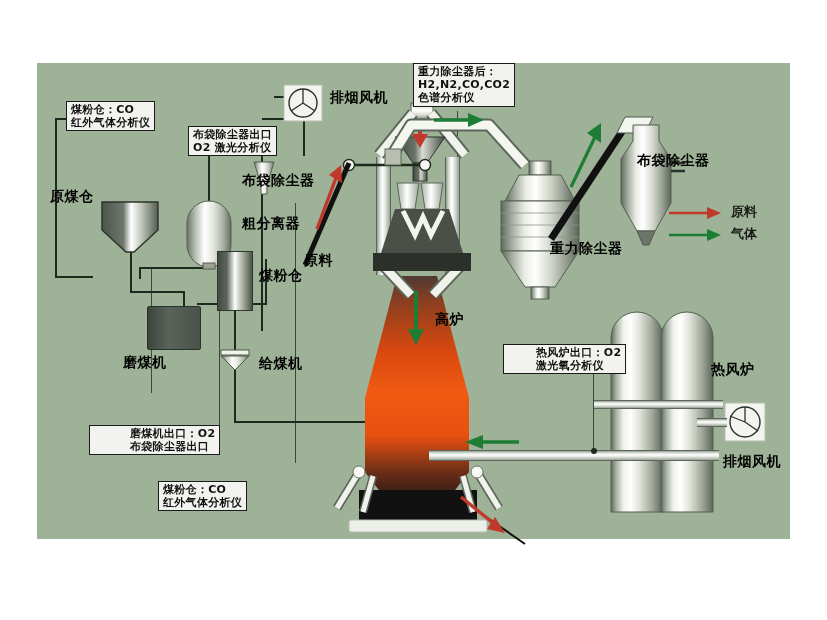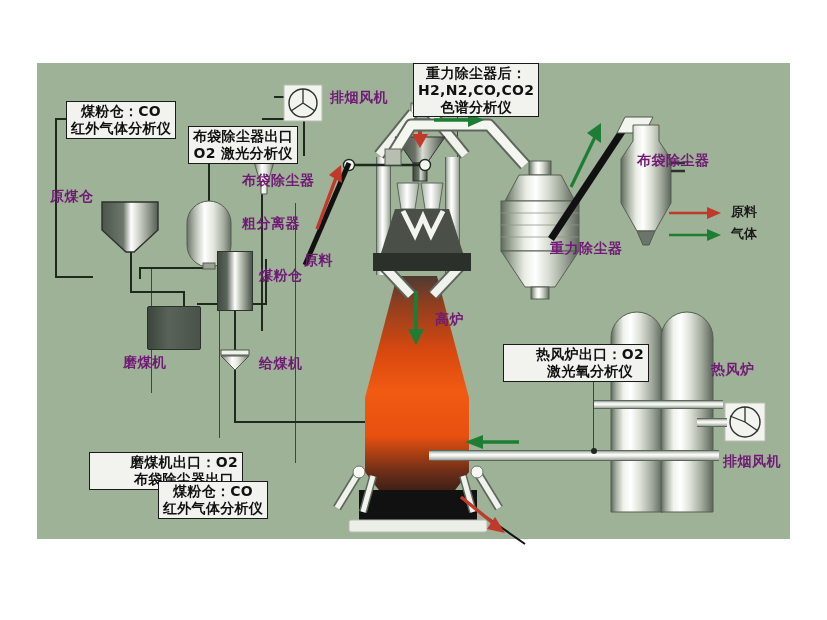--- a/index.html
+++ b/index.html
@@ -8,27 +8,27 @@
 
   
   #canvas{
     position:absolute;left:37px;top:63px;width:753px;height:476px;
     background:#9db296;
   }
   .abs{position:absolute;}
 
   
   .eqlabel{
-    position:absolute;color:#701a75;font-size:14px;line-height:1.1;
+    position:absolute;color:#000000;font-size:14px;line-height:1.1;
     font-family:"DejaVu Sans","Liberation Sans",sans-serif;font-weight:700;
     white-space:nowrap;letter-spacing:.5px;
   }
   .callout{
     position:absolute;background:#f2f2ee;border:1px solid #1a1a1a;
-    color:#111;font-size:14px;line-height:1.2;text-align:center;
+    color:#111;font-size:11px;line-height:1.2;text-align:left;
     font-family:"DejaVu Sans","Liberation Sans",sans-serif;font-weight:700;
     padding:1px 4px;white-space:nowrap;letter-spacing:.3px;
   }
   .legtext{
     position:absolute;color:#1b1b1b;font-size:13px;font-weight:700;
     font-family:"DejaVu Sans","Liberation Sans",sans-serif;white-space:nowrap;
   }
   #caption{
     position:absolute;left:0;top:572px;width:827px;text-align:center;
     color:#2b2b2b;font-size:13.5px;font-weight:400;letter-spacing:1px;
@@ -383,21 +383,21 @@
       <div>红外气体分析仪</div>
     </div>
 
     <div class="callout" style="left:376px;top:0px;">
       <div>重力除尘器后：</div>
       <div>H2,N2,CO,CO2</div>
       <div>色谱分析仪</div>
     </div>
 
 
-    <div class="callout" style="left:52px;top:389px;padding-left:40px;">
+    <div class="callout" style="left:52px;top:362px;padding-left:40px;">
       <div>磨煤机出口：O2</div>
       <div>布袋除尘器出口</div>
     </div>
 
     <div class="callout" style="left:121px;top:418px;">
       <div>煤粉仓：CO</div>
       <div>红外气体分析仪</div>
     </div>
 
     <div class="callout" style="left:466px;top:281px;padding-left:32px;">

